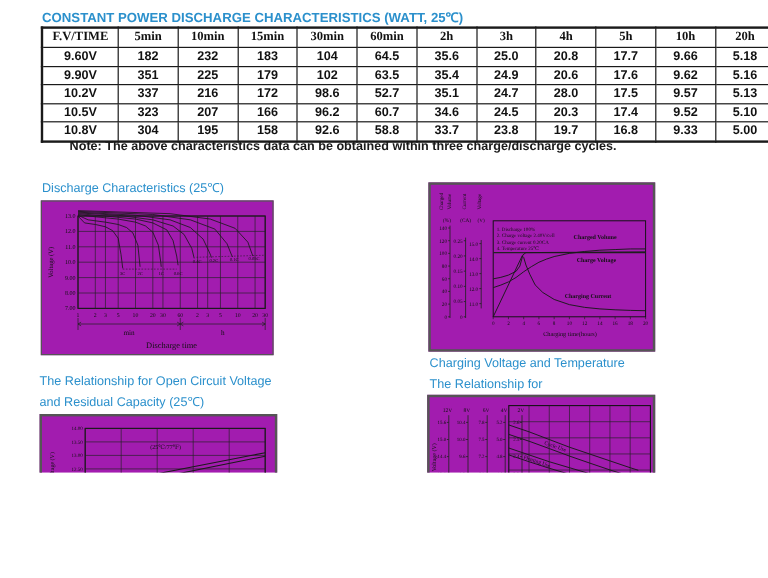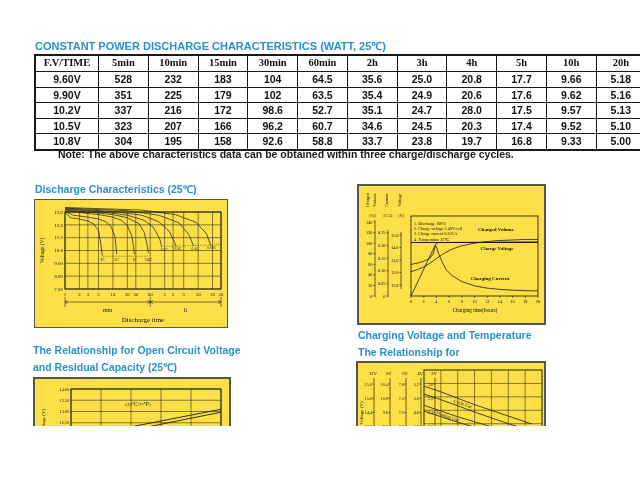--- a/index.html
+++ b/index.html
@@ -1,31 +1,31 @@
 <!DOCTYPE html>
 <html><head>
 <meta charset="utf-8">
 <style>
   html,body{margin:0;padding:0;background:#fff;}
   .page{position:relative;width:640px;height:394px;background:#fff;overflow:hidden;
-        font-family:"Liberation Sans",sans-serif;margin-top:32px;}
+        font-family:"Liberation Sans",sans-serif;}
   .main-title{position:absolute;left:35px;top:6px;font-size:11px;font-weight:700;color:#2b90cc;letter-spacing:0px;}
   .tablewrap{position:absolute;left:34px;top:22px;}
   table{border-collapse:collapse;table-layout:fixed;width:613px;border:2px solid #1a1a1a;}
   th,td{border:1.4px solid #1a1a1a;font-size:10.5px;font-weight:700;color:#111;
         text-align:center;padding:0;height:14.5px;line-height:14.5px;white-space:nowrap;overflow:hidden;}
   th{height:15px;font-family:Liberation Serif, serif;}
   th:first-child,td:first-child{width:62px;}
   .note{position:absolute;left:34px;top:116px;font-size:10.5px;font-weight:700;color:#1a1a1a;padding-left:24px;}
-  .sec-title{position:absolute;font-size:10.5px;font-weight:700;color:#2b90cc;line-height:17px;}
+  .sec-title{position:absolute;font-size:10.5px;font-weight:400;color:#2b90cc;line-height:17px;}
   .t1{left:35px;top:149px;}
   .t3{left:33px;top:310px;}
   .t4{left:358px;top:295px;}
   .t5{left:358px;top:458px;}
-  .chartbox{position:absolute;background:#fde047;}
+  .chartbox{position:absolute;background:#a21caf;}
   .b1{left:34px;top:167px;border:1.5px solid #555;}
   .b2{left:357px;top:152px;border:2px solid #555;}
   .b3{left:33px;top:345px;border:2px solid #555;}
   .b4{left:356px;top:329px;border:2px solid #555;}
   svg{display:block;}
 </style>
 </head>
 <body>
 
 <div class="page">
@@ -45,21 +45,21 @@
             <th>3h</th>
             <th>4h</th>
             <th>5h</th>
             <th>10h</th>
             <th>20h</th>
           </tr>
         </thead>
       <tbody>
           <tr>
             <td>9.60V</td>
-            <td>528</td>
+            <td>182</td>
             <td>232</td>
             <td>183</td>
             <td>104</td>
             <td>64.5</td>
             <td>35.6</td>
             <td>25.0</td>
             <td>20.8</td>
             <td>17.7</td>
             <td>9.66</td>
             <td>5.18</td>

